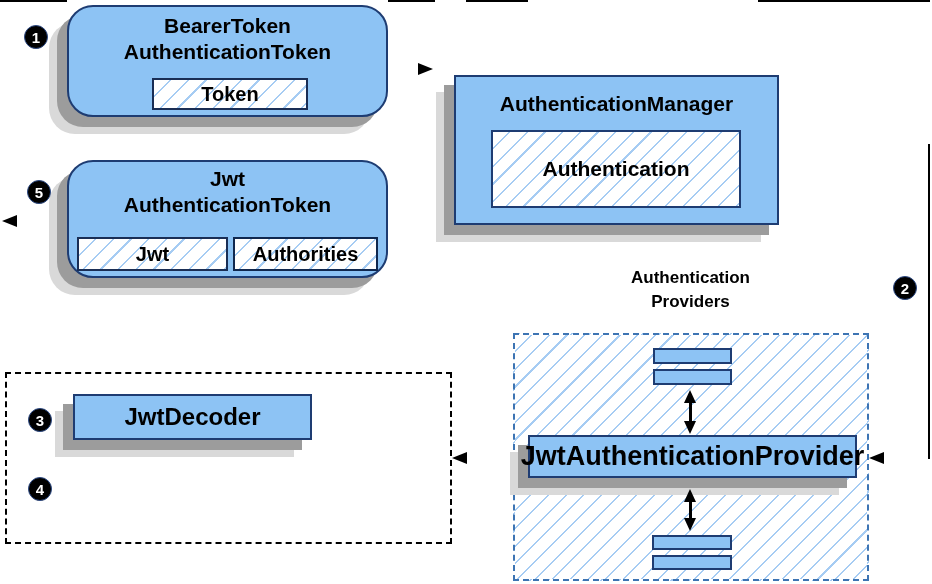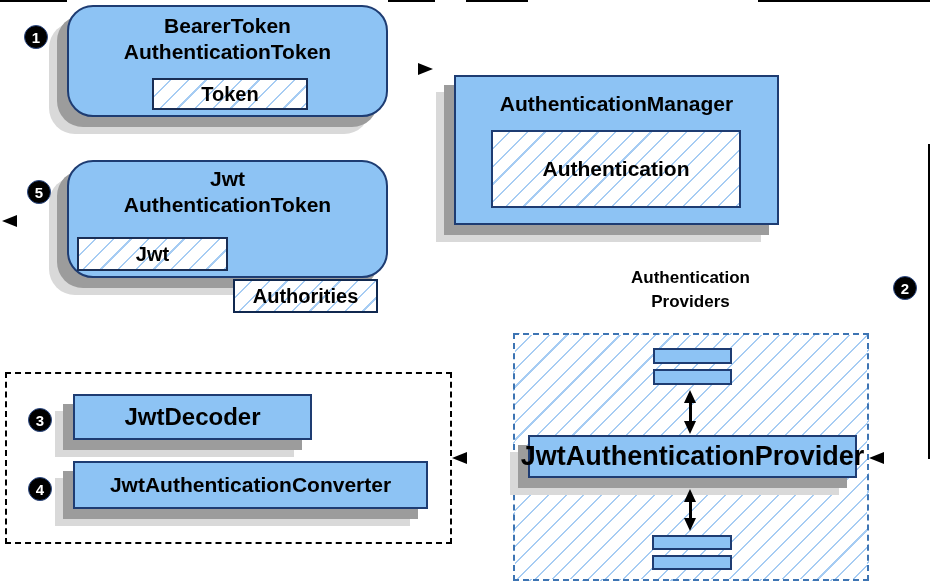--- a/index.html
+++ b/index.html
@@ -89,21 +89,21 @@
   </div>
 
   <div class="bigbox rounded" style="left:67px;top:160px;width:317px;height:114px;">
     <div class="title" style="padding-top:4px;">
       <div>Jwt</div>
       <div>AuthenticationToken</div>
     </div>
     <div class="subbox hatch" style="left:8px;top:75px;width:147px;height:30px;">
       <span>Jwt</span>
     </div>
-    <div class="subbox hatch" style="left:164px;top:75px;width:141px;height:30px;border-color:#10284f;margin-top:42px;">
+    <div class="subbox hatch" style="left:164px;top:75px;width:141px;height:30px;border-color:#10284f;">
       <span>Authorities</span>
     </div>
   </div>
 
   <div class="provider-label" style="left:558px;top:266px;width:265px;">
     <div>Authentication</div>
     <div>Providers</div>
   </div>
 
   <div class="group-blue hatch" style="left:513px;top:333px;width:352px;height:244px;">
@@ -123,23 +123,20 @@
     <div class="arr arr-down" style="left:169px;top:183px;"></div>
 
     <div class="bar" style="left:137px;top:200px;width:76px;height:11px;"></div>
     <div class="bar" style="left:137px;top:220px;width:76px;height:11px;"></div>
   </div>
 
   <div class="group-black" style="left:5px;top:372px;width:443px;height:168px;">
     <div class="bigbox center" style="left:66px;top:20px;width:235px;height:42px;font-size:24px;">
       <span>JwtDecoder</span>
     </div>
-    <div class="bigbox center" style="left:66px;top:87px;width:351px;height:44px;font-size:21px;">
-      <span>JwtAuthenticationConverter</span>
-    </div>
   </div>
 
   <div class="badge" style="left:24px;top:25px;">1</div>
   <div class="badge" style="left:893px;top:276px;">2</div>
   <div class="badge" style="left:28px;top:408px;">3</div>
   <div class="badge" style="left:28px;top:477px;">4</div>
   <div class="badge" style="left:27px;top:180px;">5</div>
 
 </div>
 

